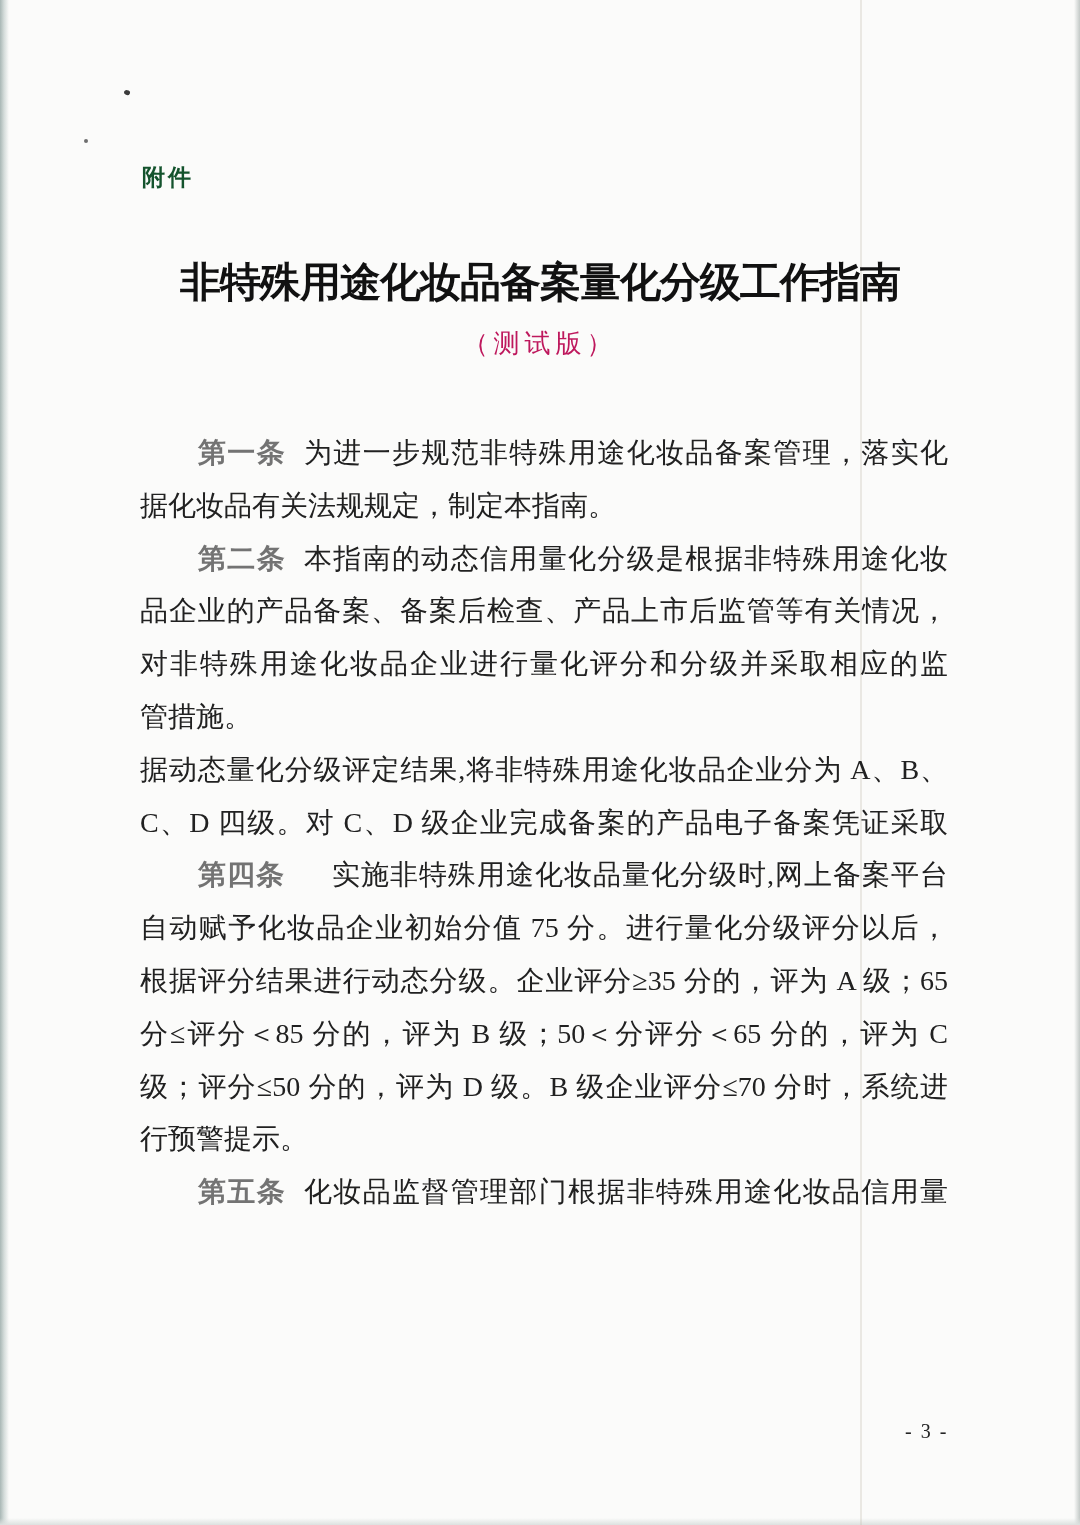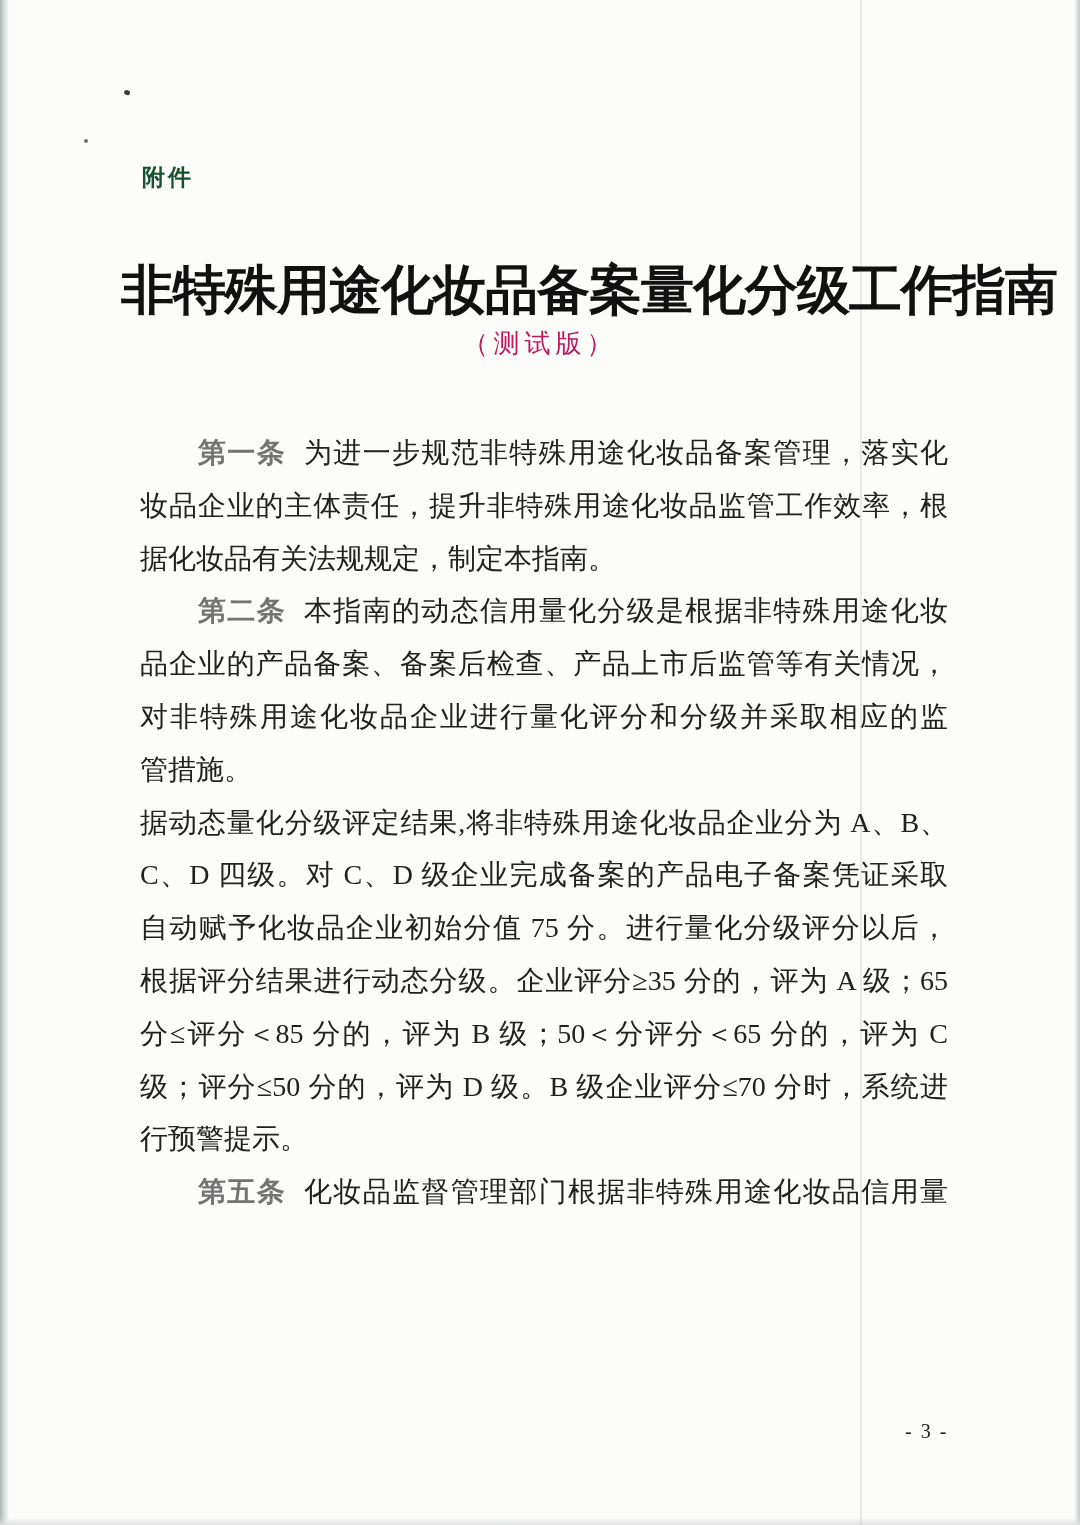--- a/index.html
+++ b/index.html
@@ -39,22 +39,22 @@
     background: #6e6e6e; border-radius: 50%;
   }
 
   
   .attachment-label {
     position: absolute; left: 142px; top: 162px;
     font-family: Liberation Serif, serif;
     font-weight: 600; font-size: 23px; letter-spacing: 3px; color: #14532d;
   }
   .doc-title {
-    position: absolute; left: 121px; top: 255px; width: 808px;
-    text-align: center; font-weight: 700; font-size: 53px;
+    position: absolute; left: 136px; top: 255px; width: 808px;
+    text-align: center; font-weight: 700; font-size: 41px;
     letter-spacing: -1px; color: #111111; white-space: nowrap;
   }
   .doc-subtitle {
     position: absolute; left: 136px; top: 326px; width: 808px;
     text-align: center; font-size: 26px; letter-spacing: 5px; color: #be185d;
   }
   .doc-body {
     position: absolute; left: 140px; top: 427px; width: 808px;
     font-size: 28px; line-height: 52.8px; color: #212121;
   }
@@ -90,37 +90,37 @@
 
   <div class="attachment-label">附件</div>
 
   <div class="doc-title">非特殊用途化妆品备案量化分级工作指南</div>
   <div class="doc-subtitle">（测试版）</div>
 
   <div class="doc-body">
 
     <div class="paragraph">
       <div class="line indent fill"><span class="term">第一条</span><span>为进一步规范非特殊用途化妆品备案管理，落实化</span></div>
-      <div class="line fill"><span>妆品企业的主体责任，提升非特殊用途化妆品监管工作效率，根</span></div>
       <div class="line end"><span>据化妆品有关法规规定，制定本指南。</span></div>
     </div>
 
     <div class="paragraph">
       <div class="line indent fill"><span class="term">第二条</span><span>本指南的动态信用量化分级是根据非特殊用途化妆</span></div>
       <div class="line fill"><span>品企业的产品备案、备案后检查、产品上市后监管等有关情况，</span></div>
       <div class="line fill"><span>对非特殊用途化妆品企业进行量化评分和分级并采取相应的监</span></div>
       <div class="line end"><span>管措施。</span></div>
     </div>
 
     <div class="paragraph">
       <div class="line fill"><span>据动态量化分级评定结果,将非特殊用途化妆品企业分为 A、B、</span></div>
       <div class="line fill"><span>C、D 四级。对 C、D 级企业完成备案的产品电子备案凭证采取</span></div>
     </div>
 
     <div class="paragraph">
+      <div class="line indent fill"><span class="term">第四条</span><span>　实施非特殊用途化妆品量化分级时,网上备案平台</span></div>
       <div class="line fill"><span>自动赋予化妆品企业初始分值 75 分。进行量化分级评分以后，</span></div>
       <div class="line fill"><span>根据评分结果进行动态分级。企业评分≥35 分的，评为 A 级；65</span></div>
       <div class="line fill"><span>分≤评分＜85 分的，评为 B 级；50＜分评分＜65 分的，评为 C</span></div>
       <div class="line fill"><span>级；评分≤50 分的，评为 D 级。B 级企业评分≤70 分时，系统进</span></div>
       <div class="line end"><span>行预警提示。</span></div>
     </div>
 
     <div class="paragraph">
       <div class="line indent fill"><span class="term">第五条</span><span>化妆品监督管理部门根据非特殊用途化妆品信用量</span></div>
     </div>

